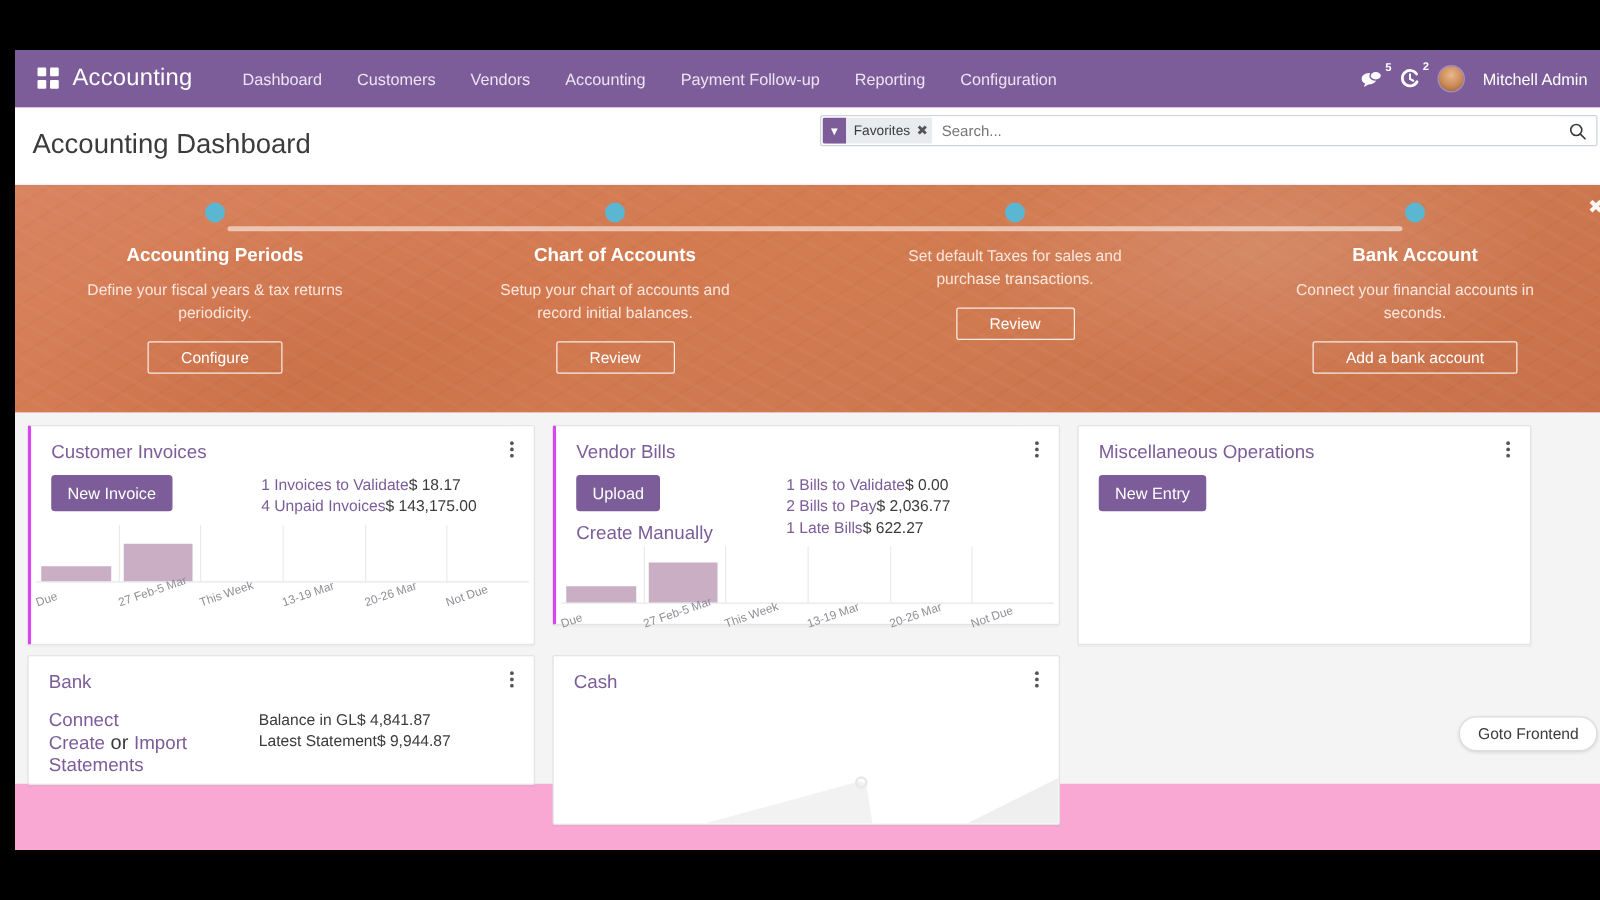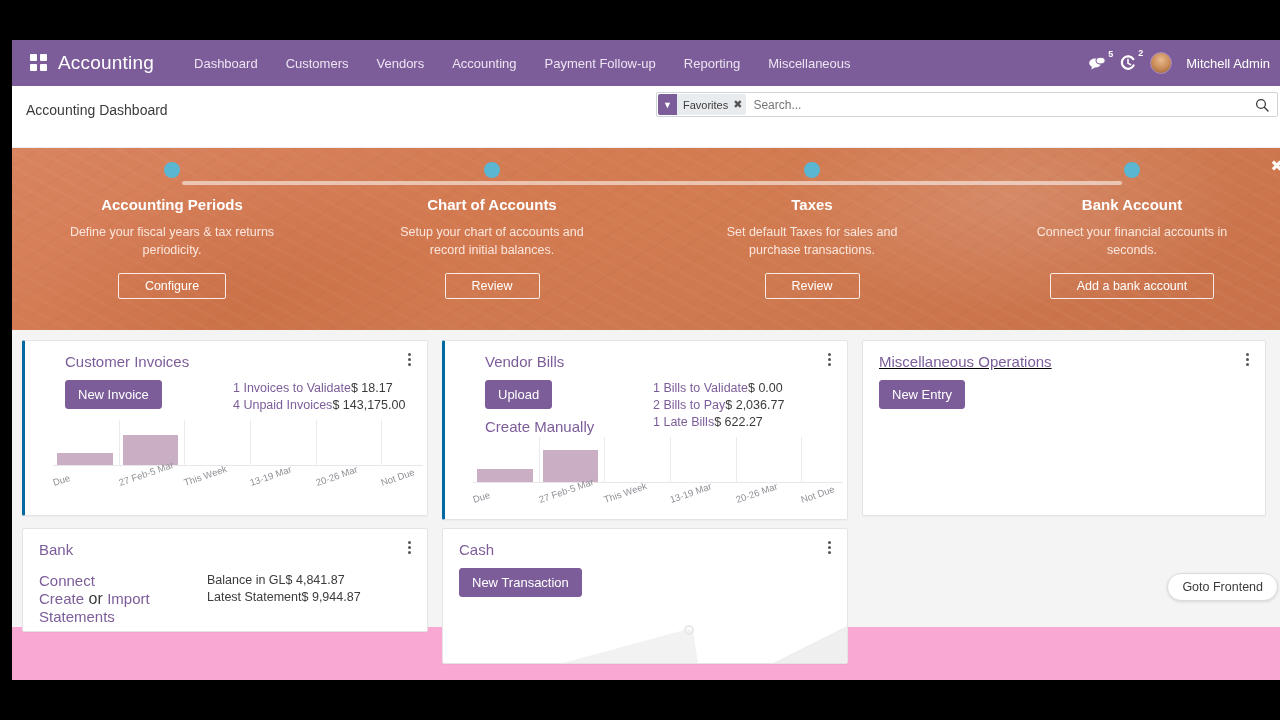--- a/index.html
+++ b/index.html
@@ -29,21 +29,21 @@
   }
   .avatar {
     width: 22px; height: 22px; border-radius: 50%;
     background: radial-gradient(circle at 50% 35%, #e8b98e 0%, #c98a55 55%, #8a5a33 100%);
     border: 1px solid #a98bc4; flex: none;
   }
   .user-name { color: #fff; font-size: 13px; }
 
   
   .cp { height: 62px; background: #fff; position: relative; border-bottom: 1px solid #f0eef2; }
-  .cp-title { position: absolute; left: 14px; top: 16px; font-size: 14px; color: #3b3b3b; }
+  .cp-title { position: absolute; left: 14px; top: 16px; font-size: 22px; color: #3b3b3b; }
   .searchwrap { position: absolute; left: 644px; top: 6px; width: 622px; }
   .searchbox {
     height: 25px; border: 1px solid #ced4da; background: #fff; display: flex; align-items: stretch;
     border-radius: 2px; overflow: hidden;
   }
   .facet { display: flex; align-items: stretch; margin: 1px 0 1px 1px; border-radius: 2px; overflow: hidden; font-size: 11px; }
   .facet-icon { background: #7C5D99; color: #fff; display: flex; align-items: center; padding: 0 5px; font-size: 9px; }
   .facet-label { background: #e9ecef; color: #3b3b3b; display: flex; align-items: center; padding: 0 4px 0 6px; gap: 5px; }
   .facet-x { font-size: 11px; color: #555; cursor: pointer; }
   .search-input { border: 0; outline: 0; flex: 1; font-size: 12px; color: #9aa0a6; padding: 0 7px; font-family: "Liberation Sans", sans-serif; }
@@ -77,23 +77,23 @@
     font-family: "Liberation Sans", sans-serif; cursor: pointer;
   }
 
   
   .board { position: relative; height: 297px; background: #f4f4f5; padding: 10px 10px 0 10px; }
   .row { display: flex; gap: 14px; margin-bottom: 8px; }
   .card {
     background: #fff; border: 1px solid #e4e4e6; border-radius: 2px; position: relative;
     box-shadow: 0 1px 1px rgba(0,0,0,.03);
   }
-  .card.accent { border-left: 3px solid #0369a1; padding-left: 24px; }
+  .card.accent { border-left: 3px solid #d946ef; }
   .c-wide { width: 406px; }
-  .c-misc { width: 404px; text-decoration: underline; }
+  .c-misc { width: 363px; }
   .card-head { display: flex; align-items: flex-start; padding: 12px 12px 0 16px; }
   .card-title { color: #7C5D99; font-size: 15px; }
   .kebab { margin-left: auto; color: #666; font-size: 14px; line-height: 11px; letter-spacing: 0; cursor: pointer; width: 12px; text-align: center; }
   .kebab span { display: block; width: 3px; height: 3px; background: #555; border-radius: 50%; margin: 0 auto 2px; }
   .card-body { padding: 10px 12px 0 16px; display: flex; }
   .btn-primary {
     background: #7C5D99; color: #fff; border: 1px solid #7C5D99; font-size: 13px;
     padding: 6px 12px; border-radius: 3px; font-family: "Liberation Sans", sans-serif; cursor: pointer;
   }
   .left-col { width: 168px; }
@@ -141,21 +141,21 @@
         <i></i>
       </div>
     <div class="brand">Accounting</div>
     <div class="nav-links">
       <a>Dashboard</a>
       <a>Customers</a>
       <a>Vendors</a>
       <a>Accounting</a>
       <a>Payment Follow-up</a>
       <a>Reporting</a>
-      <a>Miscellaneous</a>
+      <a>Configuration</a>
     </div>
     <div class="nav-right">
       <div class="nav-icon">
         <svg width="17" height="15" viewBox="0 0 17 15">
           <ellipse cx="6.2" cy="7" rx="6" ry="4.6" fill="#ffffff"></ellipse>
           <path d="M3.2 10.3 L2.2 13.6 L6 11.4 Z" fill="#ffffff"></path>
           <ellipse cx="11.6" cy="4.6" rx="4.6" ry="3.5" fill="#ffffff" stroke="#7C5D99" stroke-width="1.1"></ellipse>
         </svg>
         <span class="badge">5</span>
       </div>
@@ -209,21 +209,20 @@
 
       <div class="step">
         <div class="dot"></div>
         <h3>Chart of Accounts</h3>
         <p>Setup your chart of accounts and record initial balances.</p>
         <button class="step-btn">Review</button>
       </div>
 
       <div class="step">
         <div class="dot"></div>
-        <h3>Taxes</h3>
         <p>Set default Taxes for sales and purchase transactions.</p>
         <button class="step-btn">Review</button>
       </div>
 
       <div class="step">
         <div class="dot"></div>
         <h3>Bank Account</h3>
         <p>Connect your financial accounts in seconds.</p>
         <button class="step-btn">Add a bank account</button>
       </div>
@@ -270,21 +269,21 @@
             <div class="xlab" style="left: 133.333px;">This Week</div>
             <div class="gl" style="left: 197px;"></div>
             <div class="xlab" style="left: 199px;">13-19 Mar</div>
             <div class="gl" style="left: 262.667px;"></div>
             <div class="xlab" style="left: 264.667px;">20-26 Mar</div>
             <div class="gl" style="left: 328.333px;"></div>
             <div class="xlab" style="left: 330.333px;">Not Due</div>
           </div>
       </div>
 
-      <div class="card accent c-wide" style="height:180px">
+      <div class="card accent c-wide" style="height:160px">
         <div class="card-head">
           <div class="card-title">Vendor Bills</div>
           <div class="kebab">
               <span></span>
               <span></span>
               <span></span>
             </div>
         </div>
         <div class="card-body">
           <div class="left-col">
@@ -375,25 +374,20 @@
 
       <div class="card c-wide" style="height:136px; overflow:hidden">
         <div class="card-head">
           <div class="card-title">Cash</div>
           <div class="kebab">
               <span></span>
               <span></span>
               <span></span>
             </div>
         </div>
-        <div class="card-body">
-          <div class="left-col">
-            <button class="btn-primary">New Transaction</button>
-          </div>
-        </div>
         <div class="cash-watermark">
           <svg width="406" height="44" viewBox="0 0 406 44">
             <path d="M120 44 L245 10 L250 12 L255 44 Z" fill="#f2f2f3"></path>
             <circle cx="246" cy="11" r="4" fill="none" stroke="#e8e8ea" stroke-width="2"></circle>
             <path d="M330 44 L406 6 L406 44 Z" fill="#efeff0"></path>
           </svg>
         </div>
       </div>
 
       <div style="width:404px"></div>

